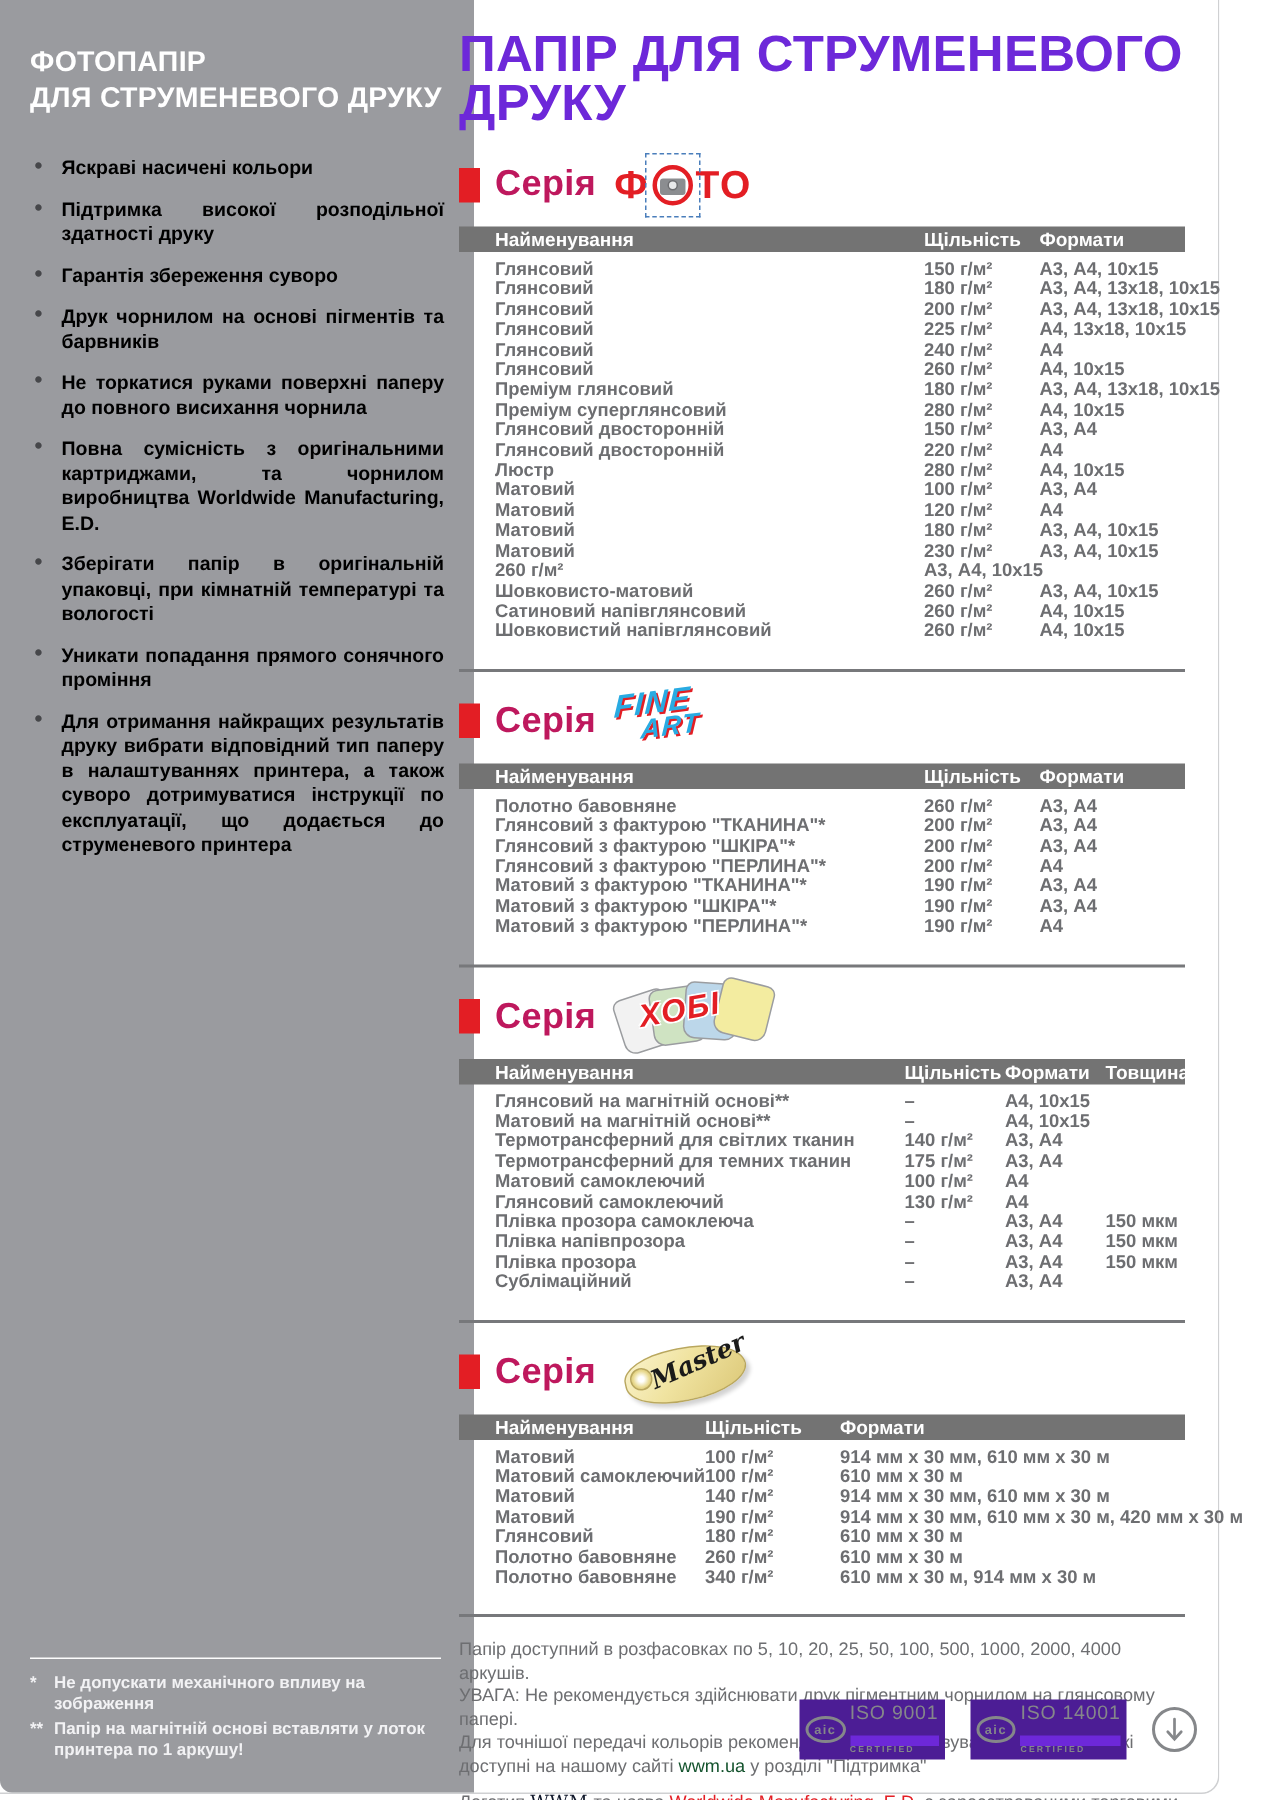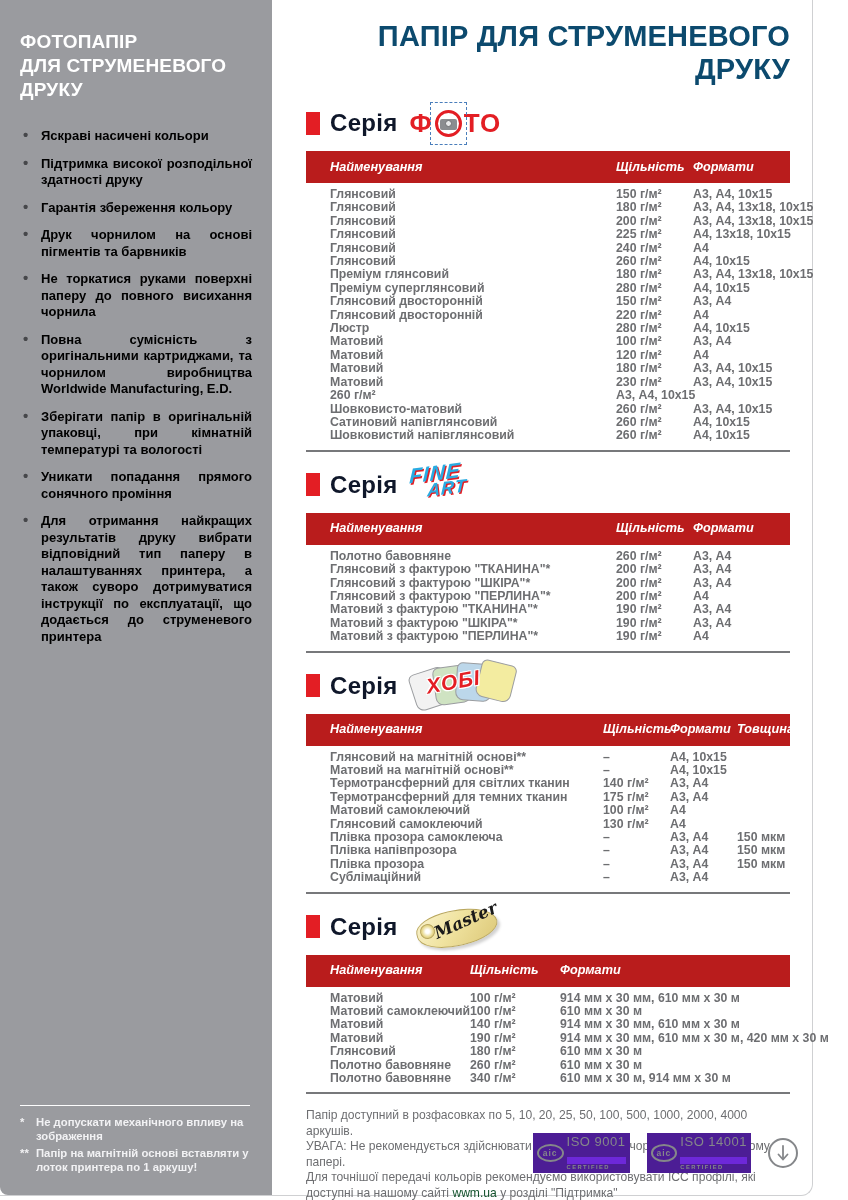--- a/index.html
+++ b/index.html
@@ -1,37 +1,37 @@
 <!DOCTYPE html>
 <html lang="uk"><head>
 <meta charset="utf-8">
 <style>
   html,body{margin:0;padding:0;background:#fff;}
   body{width:848px;height:1200px;position:relative;font-family:"Liberation Sans",sans-serif;-webkit-font-smoothing:antialiased;}
   .page{position:absolute;left:0;top:0;width:812px;height:1195px;background:#fff;
         border-right:1px solid #cfd0d2;border-bottom:1px solid #cfd0d2;border-radius:0 0 12px 0;}
   
-  .sidebar{position:absolute;left:0;top:0;width:272px;height:100%;background:#9a9b9f;
+  .sidebar{position:absolute;left:0;top:0;width:316px;height:100%;background:#9a9b9f;
            border-radius:0 0 0 8px;box-sizing:border-box;padding:30px 20px 0 20px;}
   .sb-title{color:#fff;font-weight:bold;font-size:19px;line-height:24px;letter-spacing:.2px;margin:0 0 26px 0;}
   .sb-bullets{list-style:none;margin:0;padding:0;}
   .sb-bullets li{position:relative;padding-left:21px;margin-bottom:11px;color:#000000;
                  font-weight:bold;font-size:13px;line-height:16.5px;text-align:justify;}
   .sb-bullets li::before{content:"\2022";position:absolute;left:3px;top:-1px;font-size:15px;color:#46474a;}
   .sb-foot{position:absolute;left:20px;right:22px;bottom:18px;border-top:1px solid #fdfdfd;padding-top:9px;}
   .sb-note{display:flex;color:#f2f2f4;font-weight:bold;font-size:11.3px;line-height:14px;margin-bottom:3px;}
   .sb-note .nm{width:16px;flex:none;text-align:left;}
   
   .main{margin-left:284px;padding:0 22px 0 22px;position:relative;height:100%;box-sizing:border-box;}
-  .main-title{margin:0;padding-top:20px;font-size:29px;line-height:33px;color:#0c4a6e;
-              font-weight:bold;letter-spacing:.2px;margin-bottom:12px;text-align:right;}
+  .main-title{margin:0;padding-top:20px;font-size:34px;line-height:33px;color:#6d28d9;
+              font-weight:bold;letter-spacing:.2px;margin-bottom:12px;}
   section{margin-top:8px;}
   .series-head{display:flex;align-items:center;height:50px;margin-bottom:3px;}
   .red-sq{width:14px;height:23px;background:#e31e24;flex:none;margin-right:10px;}
-  .series-label{font-size:24px;color:#0f172a;font-weight:bold;letter-spacing:.3px;margin-right:12px;}
+  .series-label{font-size:24px;color:#be185d;font-weight:bold;letter-spacing:.3px;margin-right:12px;}
   
   .logo-foto{display:inline-flex;align-items:center;font-weight:bold;color:#e31e24;font-size:26px;letter-spacing:1px;}
   .fcam{position:relative;display:inline-block;width:27px;height:27px;margin:0 2px;}
   .cam-sel{position:absolute;left:-5px;top:-8px;right:-5px;bottom:-8px;border:1px dashed #4a7ebb;}
   .cam-ring{position:absolute;inset:0;border:3px solid #e31e24;border-radius:50%;box-sizing:border-box;}
   .cam-body{position:absolute;left:5px;top:9px;width:17px;height:11px;background:#8b8d90;border-radius:2px;}
   .cam-lens{position:absolute;left:5px;top:1.5px;width:7px;height:7px;border-radius:50%;background:#e8e9ea;border:1px solid #6d6e71;box-sizing:border-box;}
   .logo-fineart{display:inline-block;transform:rotate(-7deg);margin-top:-8px;}
   .fa1,.fa2{display:block;font-weight:bold;font-style:italic;color:#29abe2;line-height:.85;
             text-shadow:1.5px 1.5px 0 #e31e24;letter-spacing:1px;}
@@ -52,25 +52,25 @@
   .roll-end{position:absolute;left:10px;top:26px;width:13px;height:13px;border-radius:50%;
             background:radial-gradient(circle at 50% 50%,#fff 20%,#e8d98e 60%,#c9b36a 100%);border:1px solid #b9a75e;transform:rotate(-12deg);}
   .master-text{position:absolute;left:22px;top:12px;font-family:"DejaVu Serif",serif;font-style:italic;font-weight:bold;
                font-size:17px;color:#1a1a1a;transform:rotate(-24deg);}
   
   .ptable{width:100%;}
   .thead,.trow{display:grid;align-items:center;}
   .cols3 .thead,.cols3 .trow{grid-template-columns:310px 77px 1fr;}
   .cols4 .thead,.cols4 .trow{grid-template-columns:297px 67px 67px 1fr;}
   .colsM .thead,.colsM .trow{grid-template-columns:164px 90px 1fr;}
-  .thead{background:#b91c1c;height:32px;margin-bottom:5px;font-style:italic;}
+  .thead{background:#737373;height:17px;margin-bottom:5px;}
   .thead .tcell{color:#fff;font-weight:bold;font-size:12.7px;line-height:19px;}
   .tcell:first-child{padding-left:24px;}
   .trow .tcell{color:#6d6e71;font-weight:bold;font-size:12.3px;line-height:13.4px;white-space:nowrap;}
-  .tbody{padding-bottom:7px;border-bottom:2.5px solid #77787b;}
+  .tbody{padding-bottom:18px;border-bottom:2.5px solid #77787b;}
   
   .footer{margin-top:14px;}
   .fpara{margin-bottom:9px;}
   .fline,.fpara{color:#6d6e71;font-weight:normal;font-size:12.1px;line-height:15.5px;}
   .seg-link{color:#14532d;}
   .seg-red{color:#e31e24;}
   .seg-wwm{color:#0f172a;font-family:"DejaVu Serif",serif;letter-spacing:.5px;}
   
   .certs{position:absolute;right:14px;bottom:22px;display:flex;align-items:center;gap:17px;}
   .cert{display:flex;align-items:center;background:#4c1d95;padding:2px 4px;color:#85878a;}
@@ -88,21 +88,21 @@
 <div class="page">
 
   <aside class="sidebar">
     <h2 class="sb-title">
       <span style="display:block">ФОТОПАПІР</span>
       <span style="display:block">ДЛЯ СТРУМЕНЕВОГО ДРУКУ</span>
     </h2>
     <ul class="sb-bullets">
         <li>Яскраві насичені кольори</li>
         <li>Підтримка високої розподільної здатності друку</li>
-        <li>Гарантія збереження кольору</li>
+        <li>Гарантія збереження суворо</li>
         <li>Друк чорнилом на основі пігментів та барвників</li>
         <li>Не торкатися руками поверхні паперу до повного висихання чорнила</li>
         <li>Повна сумісність з оригінальними картриджами, та чорнилом виробництва Worldwide Manufacturing, E.D.</li>
         <li>Зберігати папір в оригінальній упаковці, при кімнатній температурі та вологості</li>
         <li>Уникати попадання прямого сонячного проміння</li>
         <li>Для отримання найкращих результатів друку вибрати відповідний тип паперу в налаштуваннях принтера, а також суворо дотримуватися інструкції по експлуатації, що додається до струменевого принтера</li>
       </ul>
     <div class="sb-foot">
         <div class="sb-note">
           <span class="nm">*</span>

